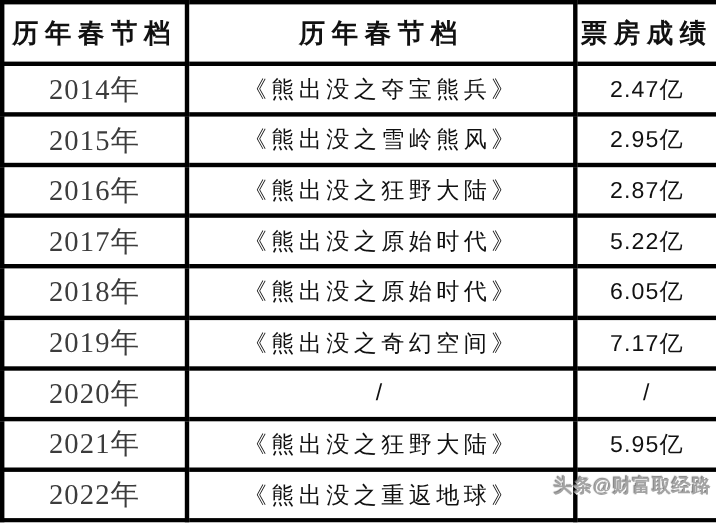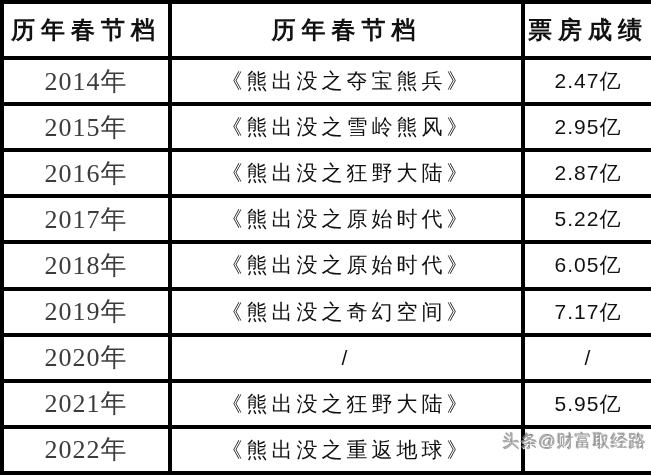--- a/index.html
+++ b/index.html
@@ -61,21 +61,21 @@
     font-size: 21px;
     color: var(--text-color, #111111);
     letter-spacing: 1px;
   }
   .watermark {
     position: absolute;
     right: 4px;
     bottom: 9px;
     font-family: "Liberation Sans", sans-serif;
     font-size: 17px;
-    font-weight: normal;
+    font-weight: bold;
     letter-spacing: 1px;
     color: var(--watermark-color, #a3a3a3);
     text-shadow: 1px 1px 0 #ffffff, -1px -1px 1px #7a7a7a;
     white-space: nowrap;
     pointer-events: none;
   }
 </style>
 </head>
 <body>
 

